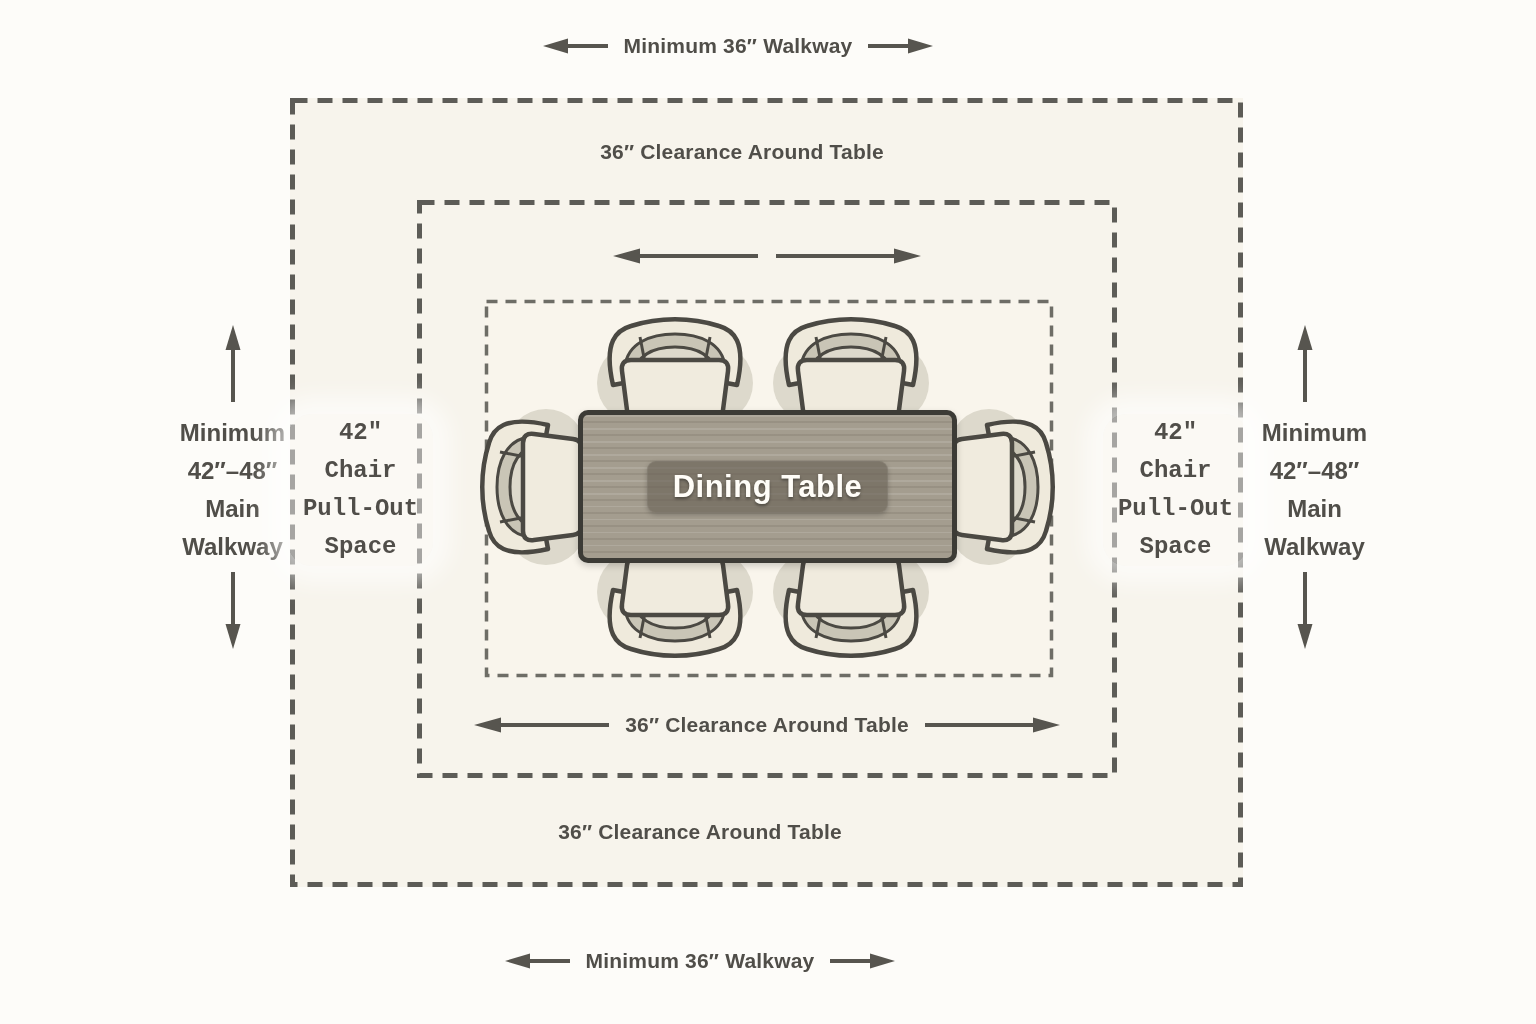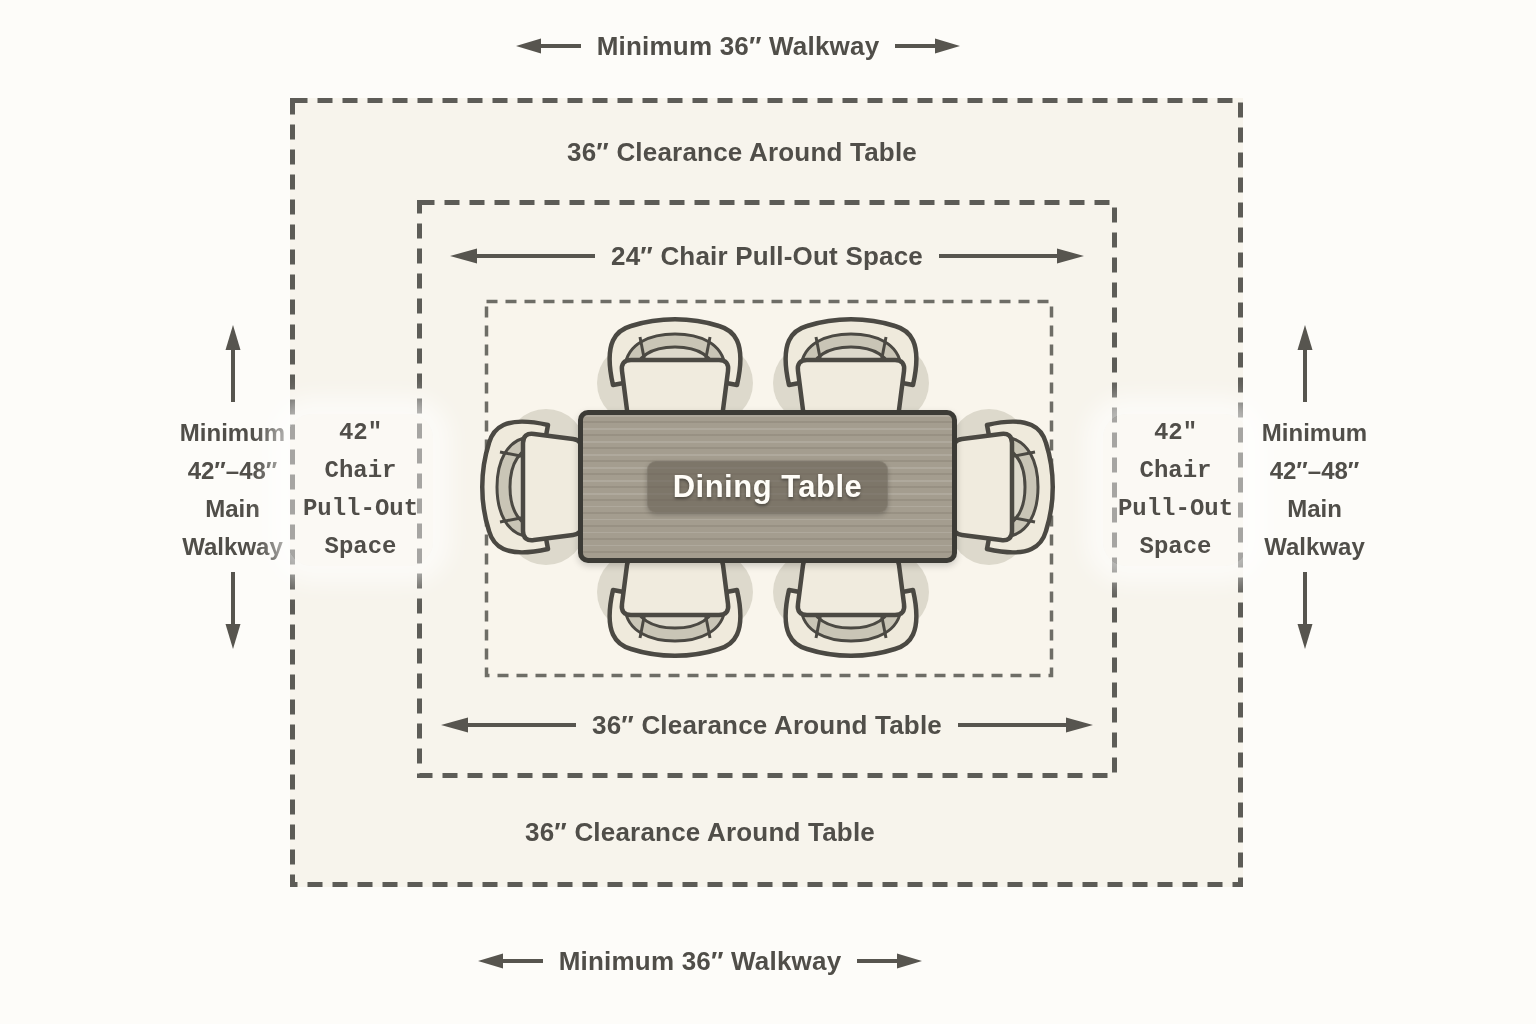--- a/index.html
+++ b/index.html
@@ -14,21 +14,21 @@
 
   
   .zone{position:absolute;}
   .zone.outer{left:290px;top:98px;width:953px;height:789px;background:#f7f4ec;}
   .zone.inner{left:485px;top:300px;width:568px;height:377px;background:#f9f5ec;}
 
   
   .dash-overlay{position:absolute;left:0;top:0;pointer-events:none;}
 
   
-  .lbl{font-weight:700;font-size:26px;line-height:36px;letter-spacing:.2px;white-space:nowrap;}
+  .lbl{font-weight:700;font-size:21px;line-height:36px;letter-spacing:.2px;white-space:nowrap;}
   .row{position:absolute;display:flex;align-items:center;justify-content:center;gap:14px;height:40px;}
   .ctr{position:absolute;text-align:center;}
   .stack{position:absolute;text-align:center;}
   .stack span{display:block;font-weight:700;font-size:24px;line-height:38px;white-space:nowrap;}
   .glow{border-radius:24px;box-shadow:0 0 22px 18px rgba(255,255,255,.6);background:rgba(255,255,255,.45);font-family:Liberation Mono, monospace;}
 
   .varrow{position:absolute;}
 
   
   .table{
@@ -127,21 +127,20 @@
 
   <div class="ctr labels" style="left:442px;top:134px;width:600px;">
     <span class="lbl">36″ Clearance Around Table</span>
   </div>
 
   <div class="row labels" style="left:417px;top:236px;width:700px;">
     <svg width="150" height="20" viewBox="0 0 150 20">
       <line x1="148" y1="10" x2="26" y2="10" stroke="#57554f" stroke-width="4"></line>
         <polygon points="3,10 30,2.5 30,17.5" fill="#57554f"></polygon>
     </svg>
-    <span class="lbl">24″ Chair Pull-Out Space</span>
     <svg width="150" height="20" viewBox="0 0 150 20">
       <line x1="2" y1="10" x2="124" y2="10" stroke="#57554f" stroke-width="4"></line>
         <polygon points="147,10 120,2.5 120,17.5" fill="#57554f"></polygon>
     </svg>
   </div>
 
   <div class="row labels" style="left:417px;top:705px;width:700px;">
     <svg width="140" height="20" viewBox="0 0 140 20">
       <line x1="138" y1="10" x2="26" y2="10" stroke="#57554f" stroke-width="4"></line>
         <polygon points="3,10 30,2.5 30,17.5" fill="#57554f"></polygon>

